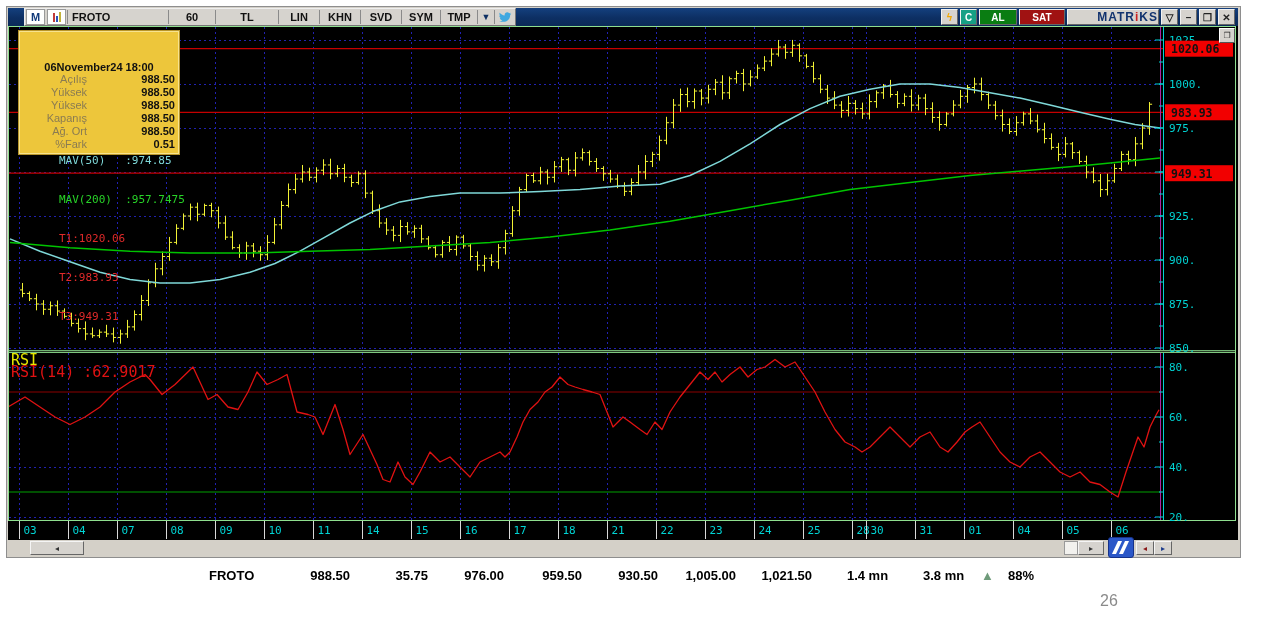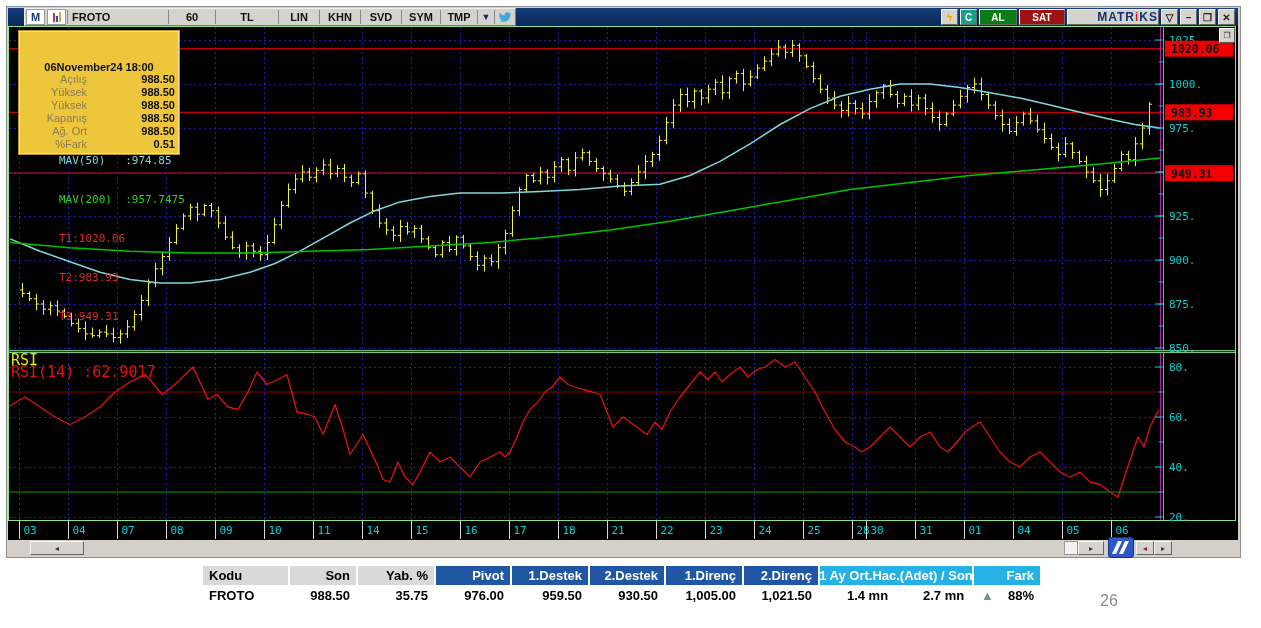--- a/index.html
+++ b/index.html
@@ -860,43 +860,31 @@
     <div class="sbtn" style="left:1070px;width:24px">▸</div>
     <div class="mx-ico" style="left:1100px">
       <i style="left:6px"></i>
         <i style="left:13px"></i>
     </div>
     <div class="sbtn" style="left:1128px;width:16px;color:#8b1a1a">◂</div>
     <div class="sbtn" style="left:1146px;width:16px;color:#1a3a8b">▸</div>
   </div>
 
   <div class="tbl">
-    <div class="trow" id="tbl-head">
-        <div class="tcell h-gray c-left" style="width: 85px;">Kodu</div>
-        <div class="tcell h-gray" style="width: 66px;">Son</div>
-        <div class="tcell h-gray" style="width: 76px;">Yab. %</div>
-        <div class="tcell h-blue" style="width: 74px;">Pivot</div>
-        <div class="tcell h-blue" style="width: 76px;">1.Destek</div>
-        <div class="tcell h-blue" style="width: 74px;">2.Destek</div>
-        <div class="tcell h-blue" style="width: 76px;">1.Direnç</div>
-        <div class="tcell h-blue" style="width: 74px;">2.Direnç</div>
-        <div class="tcell h-cyan c-center" style="width: 152px;">1 Ay Ort.Hac.(Adet)  /  Son</div>
-        <div class="tcell h-cyan" style="width: 66px;">Fark</div>
-      </div>
     <div class="trow" id="tbl-row">
         <div class="tcell d-cell c-left" style="width: 85px;">FROTO</div>
         <div class="tcell d-cell" style="width: 66px;">988.50</div>
         <div class="tcell d-cell" style="width: 76px;">35.75</div>
         <div class="tcell d-cell" style="width: 74px; text-align: center;">976.00</div>
         <div class="tcell d-cell" style="width: 76px;">959.50</div>
         <div class="tcell d-cell" style="width: 74px;">930.50</div>
         <div class="tcell d-cell" style="width: 76px;">1,005.00</div>
         <div class="tcell d-cell" style="width: 74px;">1,021.50</div>
         <div class="tcell d-cell c-center" style="width: 95px;">1.4 mn</div>
-        <div class="tcell d-cell c-left" style="width: 55px;">2.7 mn</div>
+        <div class="tcell d-cell c-left" style="width: 55px;">3.8 mn</div>
         <div class="tcell d-cell" style="width: 66px;">
           <span class="tri-up">▲</span>
           <span>88%</span>
         </div>
       </div>
   </div>
 
   <div class="pageno">26</div>
 </div>
 

